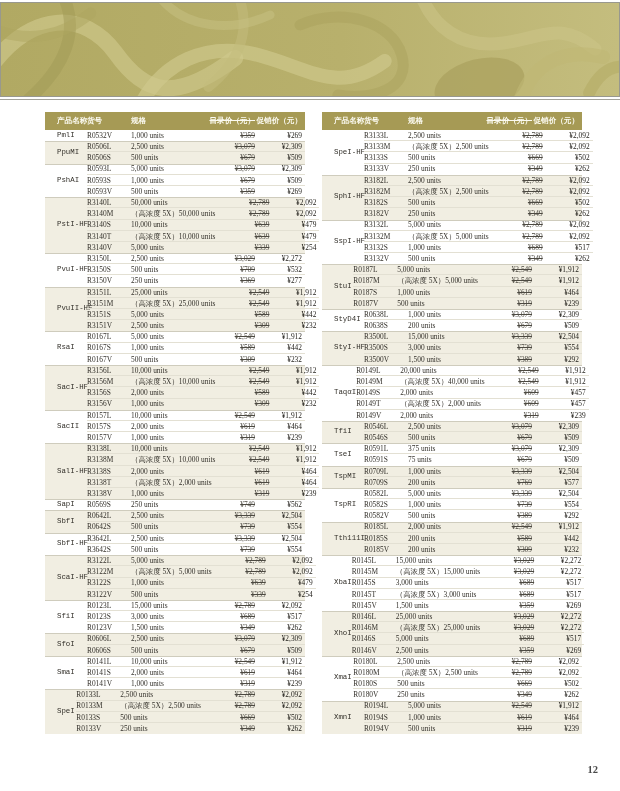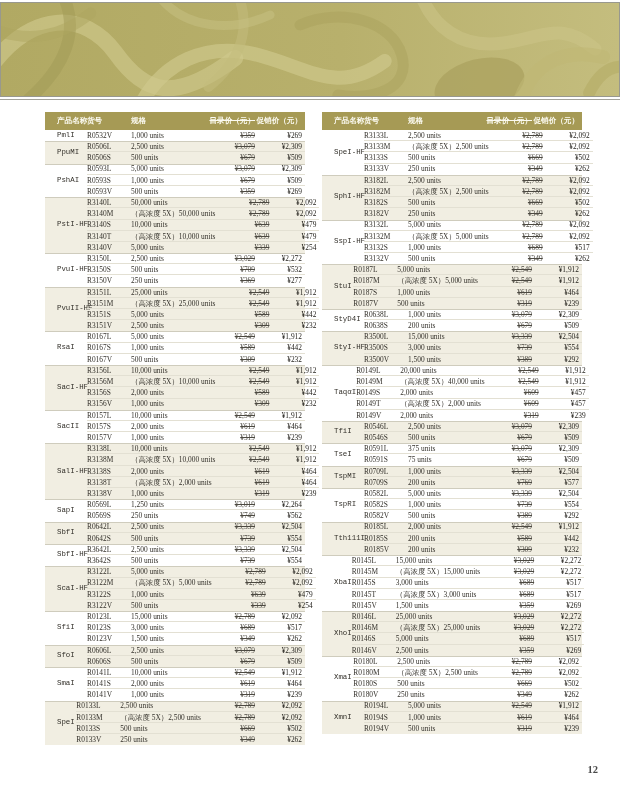--- a/index.html
+++ b/index.html
@@ -316,26 +316,20 @@
               <div class="cell c-spec">1,000 units</div>
               <div class="cell c-list">¥319</div>
               <div class="cell c-promo">¥239</div>
             </div>
           </div>
         </div>
         <div class="group">
           <div class="cell c-name">SapI</div>
           <div class="rows">
             <div class="row">
-              <div class="cell c-cat">R0569L</div>
-              <div class="cell c-spec">1,250 units</div>
-              <div class="cell c-list">¥3,019</div>
-              <div class="cell c-promo">¥2,264</div>
-            </div>
-            <div class="row">
               <div class="cell c-cat">R0569S</div>
               <div class="cell c-spec">250 units</div>
               <div class="cell c-list">¥749</div>
               <div class="cell c-promo">¥562</div>
             </div>
           </div>
         </div>
         <div class="group alt">
           <div class="cell c-name">SbfI</div>
           <div class="rows">

